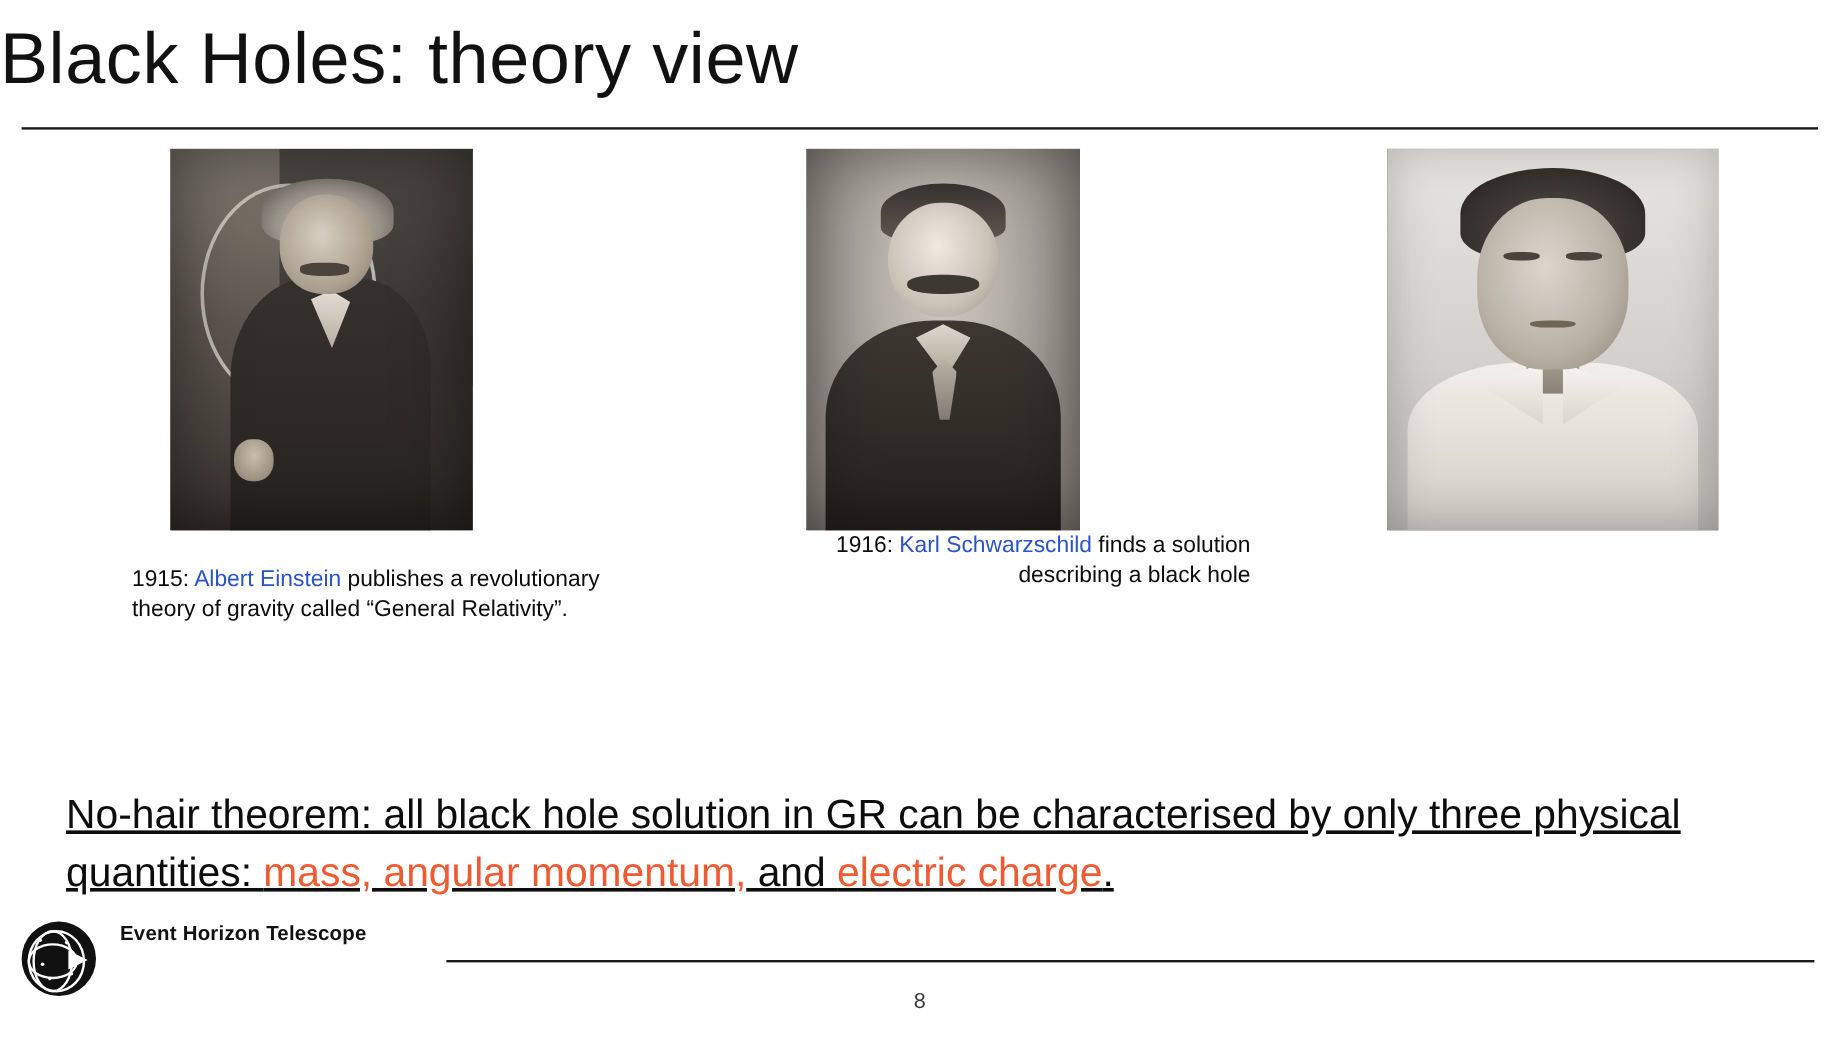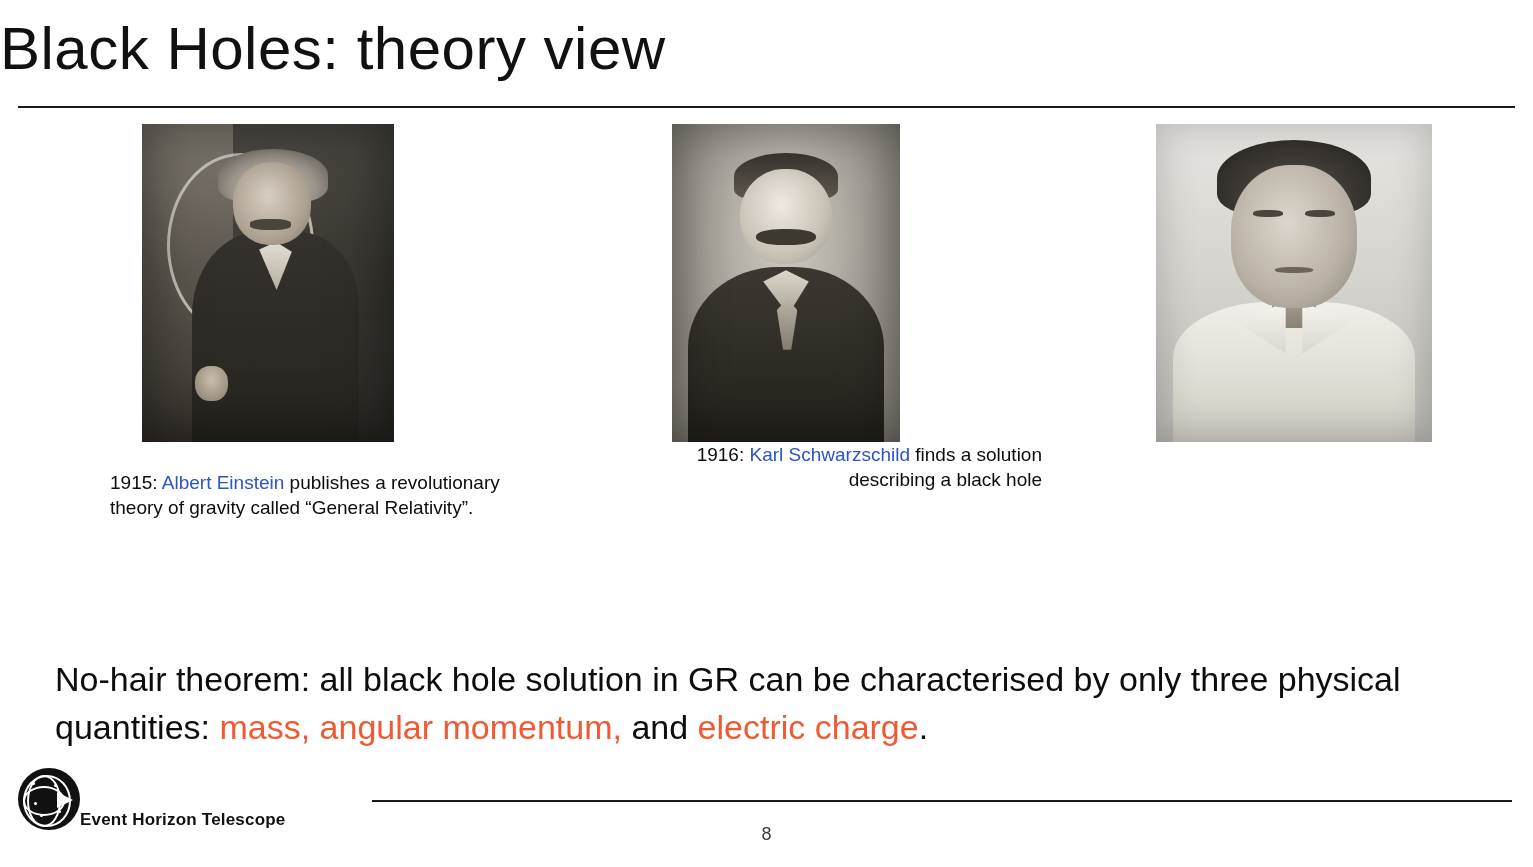--- a/index.html
+++ b/index.html
@@ -218,38 +218,39 @@
   .name-link { color: #2b54c6; }
 
   .theorem {
     position: absolute;
     left: 55px;
     top: 655px;
     width: 1450px;
     font-size: 34px;
     line-height: 1.42;
     color: #0d0d0d;
+    text-decoration: underline;
   }
   .hl { color: #ef5a33; }
 
   .footer-rule {
     position: absolute;
     left: 372px;
     top: 800px;
     width: 1140px;
     height: 2px;
     background: #1a1a1a;
   }
   .logo-wrap {
     position: absolute;
     left: 18px;
     top: 768px;
     display: flex;
-    align-items: flex-end;
-    gap: 0;
+    align-items: flex-start;
+    gap: 20px;
   }
   .logo-mark {
     width: 62px; height: 62px;
     border-radius: 50%;
     background: #111111;
     position: relative;
     overflow: hidden;
   }
   .logo-mark .ring {
     position: absolute; left: 9px; top: 7px;

